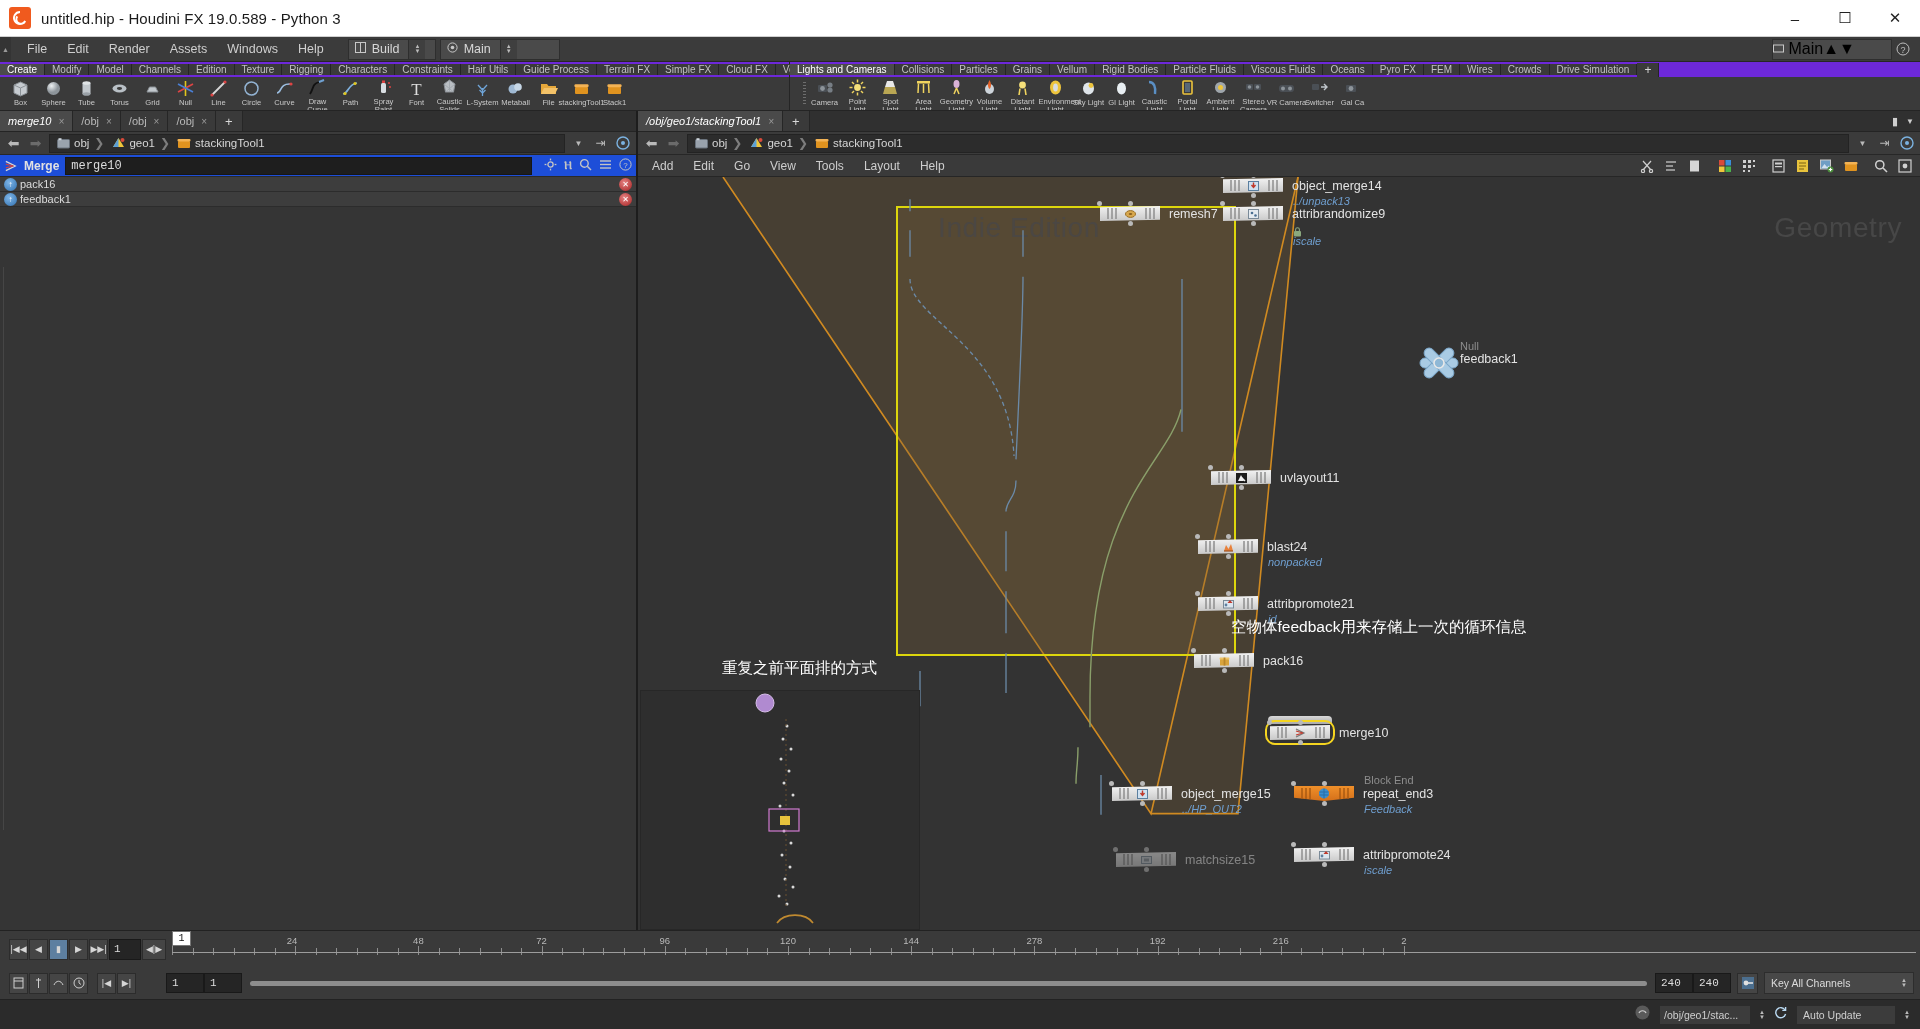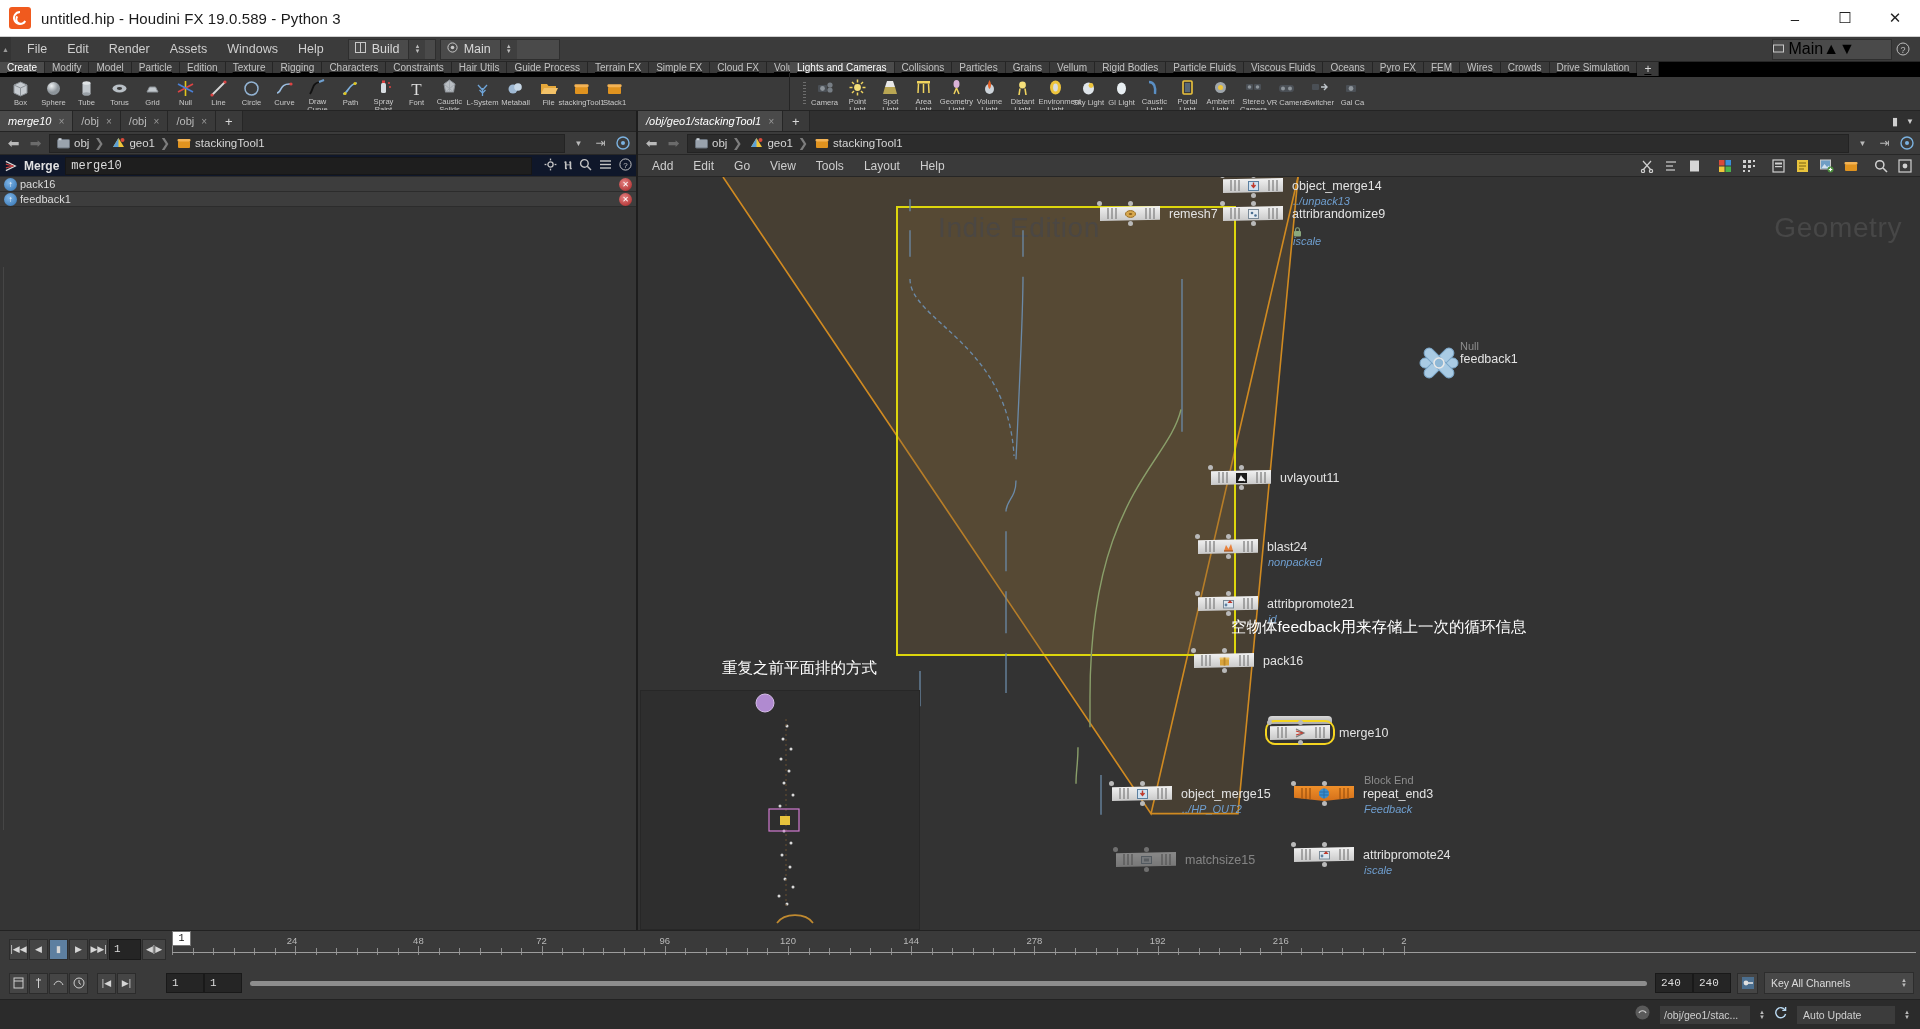--- a/index.html
+++ b/index.html
@@ -25,21 +25,21 @@
   .desk-sel .spin{width:17px;height:19px;background:#3f3f3f;border-left:1px solid #2e2e2e;display:flex;flex-direction:column;align-items:center;justify-content:center;color:#bbb;font-size:6px;line-height:5px;}
   .desk-sel.w1{width:88px;} .desk-sel.w2{width:120px;}
   .menu-right{margin-left:auto;display:flex;align-items:center;padding-right:6px;}
   .main-sel{width:120px;height:21px;display:flex;align-items:center;background:#4a4a4a;border:1px solid #2e2e2e;}
   .help-q{width:22px;height:25px;display:flex;align-items:center;justify-content:center;color:#bdbdbd;font-size:13px;}
 
   
   .shelfwrap{height:49px;background:#363636;display:flex;border-bottom:1px solid #242424;}
   .shelf-left{width:790px;display:flex;flex-direction:column;border-right:1px solid #252525;}
   .shelf-right{flex:1;display:flex;flex-direction:column;}
-  .shelf-tabs{height:15px;display:flex;align-items:flex-start;background:#000000;position:relative;text-decoration:underline;}
+  .shelf-tabs{height:15px;display:flex;align-items:center;background:#6d28d9;position:relative;}
   .stab{font-size:10px;color:#c2c2c2;padding:0 7px;display:flex;align-items:center;border-right:1px solid #252525;background:#3a3a3a;white-space:nowrap;}
   .stab.active{background:#4b4b4b;color:#fff;}
   .stab.plus{color:#d8d8d8;font-size:12px;padding:0 7px;}
   .shelf-dd{margin-left:auto;width:16px;display:flex;align-items:center;justify-content:center;color:#aaa;font-size:7px;}
   .shelf-tools{flex:1;display:flex;align-items:flex-start;padding-left:4px;background:#3a3a3a;overflow:hidden;}
   .tool{width:33px;height:34px;display:flex;flex-direction:column;align-items:center;justify-content:flex-start;padding-top:1px;}
   .tool .ic{width:22px;height:20px;display:flex;align-items:center;justify-content:center;}
   .tool .tl{font-size:7.6px;color:#cacaca;text-align:center;line-height:7.5px;margin-top:1px;white-space:nowrap;}
   .tool .tl.two{white-space:normal;width:34px;}
   .shelf-right .shelf-tools{padding-left:10px;}
@@ -63,21 +63,21 @@
   
   .pathbar{height:23px;background:#3b3b3b;display:flex;align-items:center;padding:0 5px;gap:5px;border-bottom:1px solid #272727;}
   .navarrow{width:17px;height:17px;display:flex;align-items:center;justify-content:center;color:#b9b9b9;font-size:14px;}
   .navarrow.dim{color:#6b6b6b;}
   .crumbbox{flex:1;height:19px;background:#2c2c2c;border:1px solid #232323;display:flex;align-items:center;padding:0 4px;gap:2px;}
   .crumb{display:flex;align-items:center;gap:4px;font-size:11.5px;color:#d6d6d6;padding:0 2px;}
   .crumb .sep{color:#7d7d7d;font-size:12px;margin:0 1px;}
   .pb-ic{width:14px;height:14px;display:flex;align-items:center;justify-content:center;}
 
   
-  .paramhdr{height:22px;background:#0f172a;display:flex;align-items:center;padding:0 4px;gap:6px;border-bottom:1px solid #2a2a2a;}
+  .paramhdr{height:22px;background:#1d4ed8;display:flex;align-items:center;padding:0 4px;gap:6px;border-bottom:1px solid #2a2a2a;}
   .ph-label{font-size:12px;color:#e2e2e2;font-weight:bold;}
   .ph-field{flex:1;height:18px;background:#1e1e1e;border:1px solid #161616;color:#dcdcdc;
      font-family:"Liberation Mono",monospace;font-size:12px;padding:0 5px;display:flex;align-items:center;}
   .ph-tools{display:flex;gap:7px;align-items:center;padding-left:6px;}
   .ph-tools span{color:#c4c4c4;font-size:12px;}
 
   .listhdr{height:15px;background:#444;display:flex;align-items:center;border-bottom:1px solid #2b2b2b;}
   .lh-check{width:16px;height:13px;margin:0 2px;background:#5a5a5a;border:1px solid #333;}
   .lh-text{font-size:10.5px;color:#cfcfcf;}
   .oprow{height:15px;display:flex;align-items:center;border-bottom:1px solid #2c2c2c;background:#3d3d3d;}
@@ -230,21 +230,21 @@
     </div>
   </div>
 </div>
 
 <div class="shelfwrap">
   <div class="shelf-left">
     <div class="shelf-tabs" id="shelfLeftTabs">
         <div class="stab active">Create</div>
         <div class="stab">Modify</div>
         <div class="stab">Model</div>
-        <div class="stab">Particle</div>
+        <div class="stab">Channels</div>
         <div class="stab">Edition</div>
         <div class="stab">Texture</div>
         <div class="stab">Rigging</div>
         <div class="stab">Characters</div>
         <div class="stab">Constraints</div>
         <div class="stab">Hair Utils</div>
         <div class="stab">Guide Process</div>
         <div class="stab">Terrain FX</div>
         <div class="stab">Simple FX</div>
         <div class="stab">Cloud FX</div>

